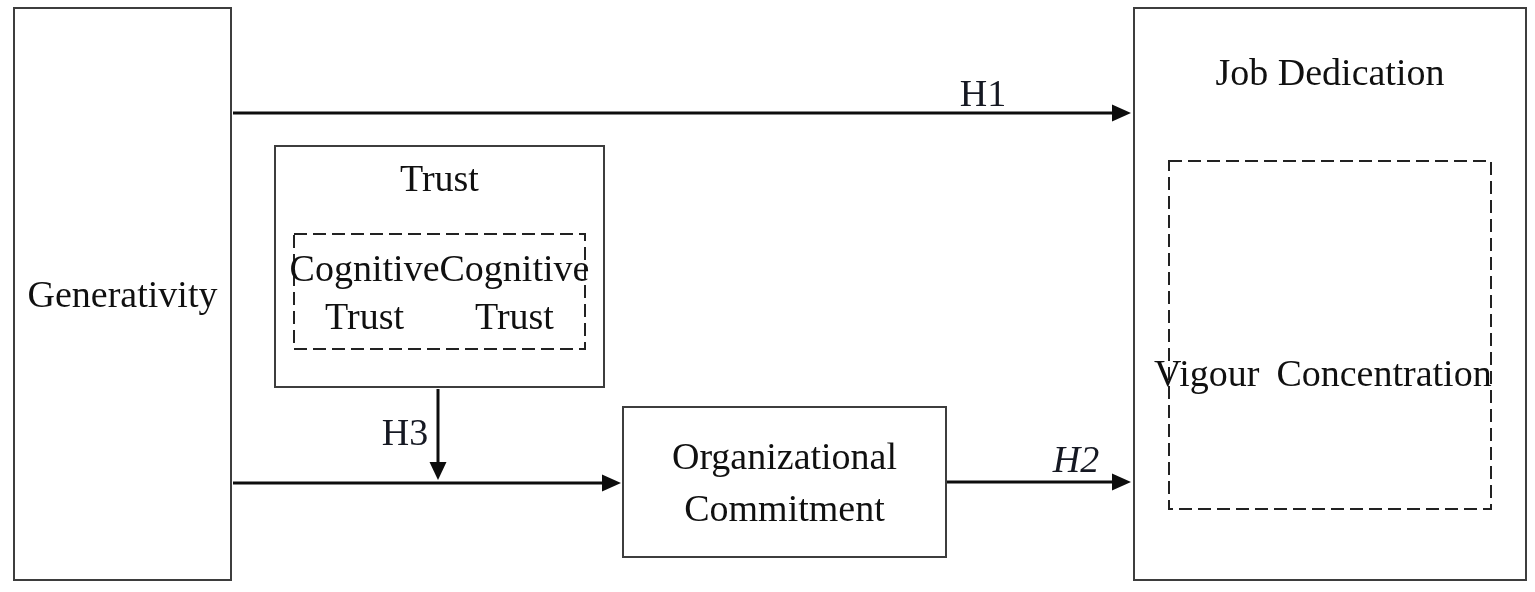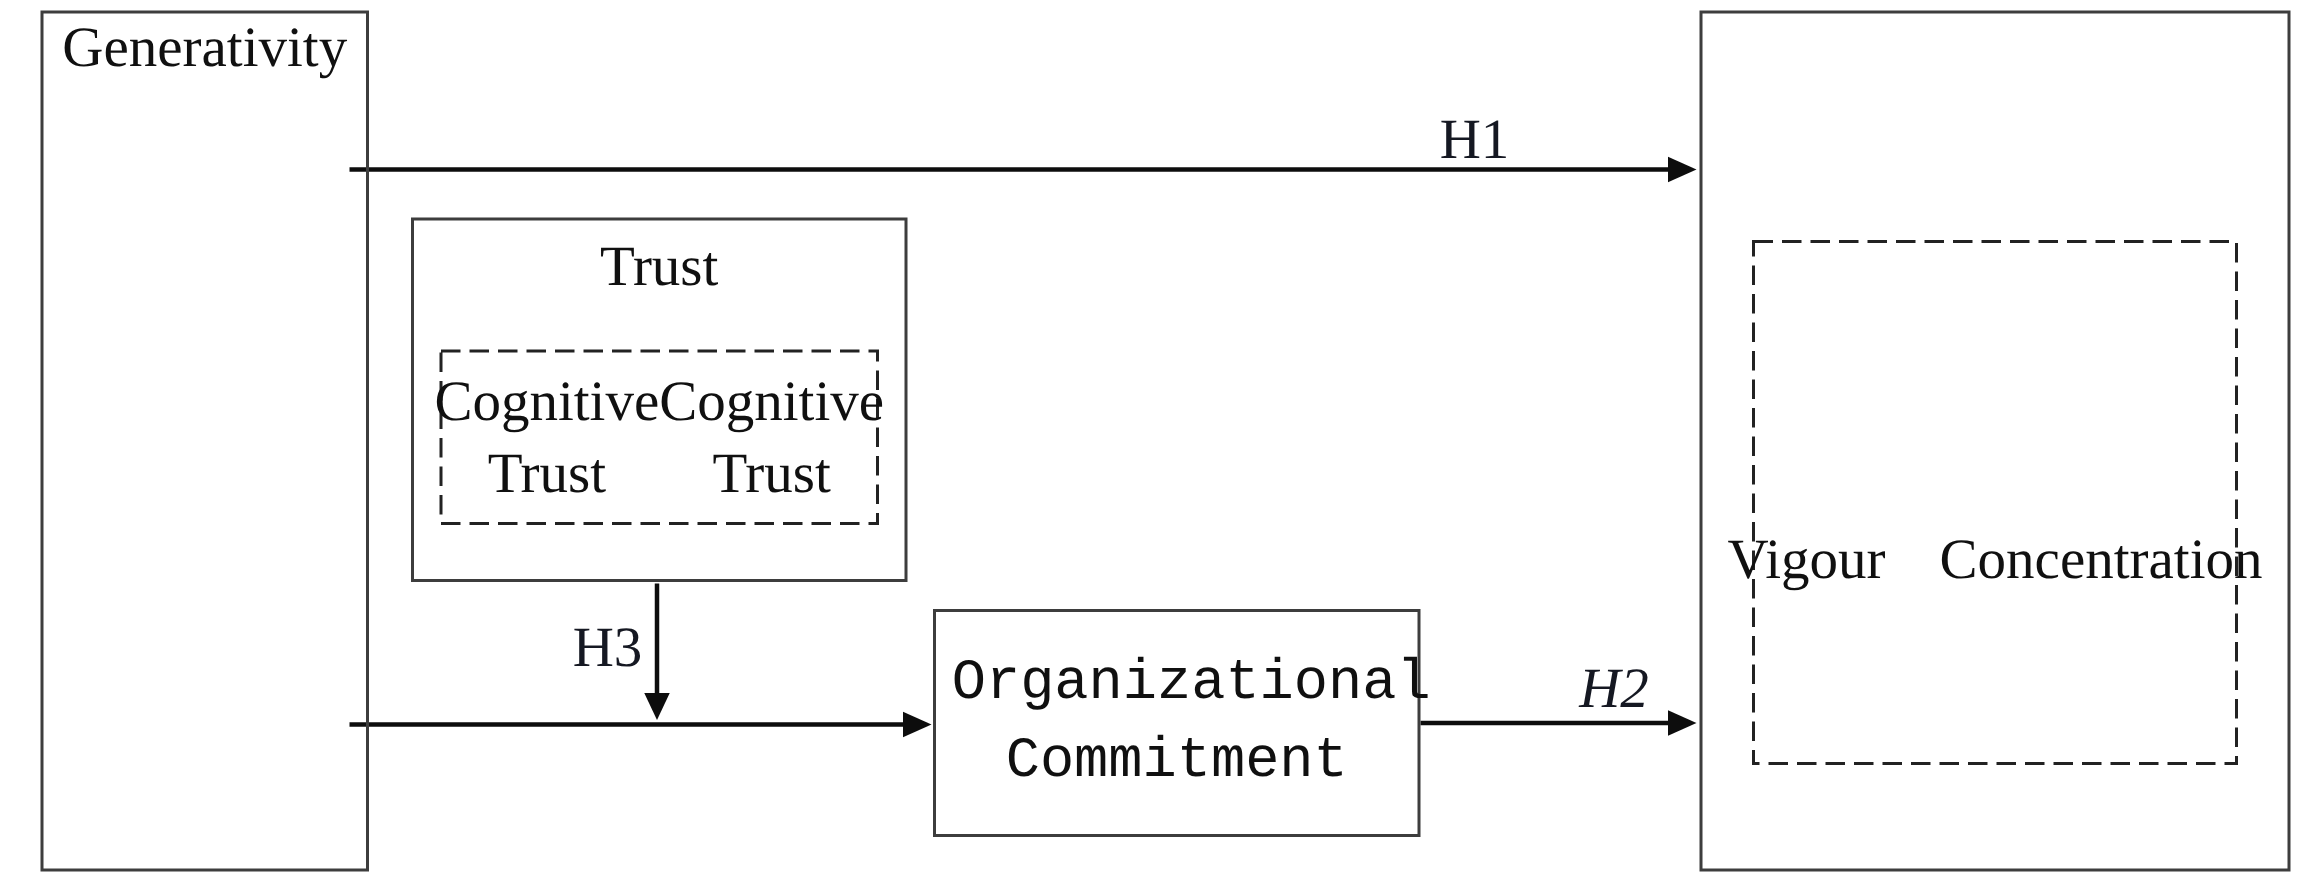--- a/index.html
+++ b/index.html
@@ -26,42 +26,41 @@
   }
   .box {
     position: absolute;
     box-sizing: border-box;
     border: 2px solid #3d3d3d;
     background: transparent;
     z-index: 1;
   }
   #box-generativity {
     left: 13px; top: 7px; width: 219px; height: 574px;
-    display: flex; justify-content: center; margin-left: 14px;
+    display: flex; align-items: center; justify-content: center;
   }
   #box-trust {
     left: 274px; top: 145px; width: 331px; height: 243px;
   }
   #box-org {
     left: 622px; top: 406px; width: 325px; height: 152px;
     display: flex; align-items: center; justify-content: center;
     text-align: center;
   }
   #box-job {
     left: 1133px; top: 7px; width: 394px; height: 574px;
   }
   .node-label {
     font-size: 38px;
     line-height: 46px;
     text-align: center;
   }
   #box-org .node-label {
     line-height: 52px;
     width: 300px;
-    font-family: Liberation Mono, monospace;
   }
   .node-title {
     font-size: 38px;
     line-height: 46px;
     text-align: center;
   }
   #box-trust .node-title { margin-top: 8px; }
   #box-job .node-title { margin-top: 40px; }
   .dims {
     position: absolute;
@@ -69,25 +68,25 @@
     align-items: center;
     font-size: 38px;
     text-align: center;
   }
   #trust-dims {
     left: 17px; top: 86px; width: 293px; height: 117px;
     justify-content: center;
     line-height: 48px;
   }
   #job-dims {
-    left: 33px; top: 151px; width: 324px; height: 350px;
-    justify-content: center;
+    left: 19px; top: 151px; width: 324px; height: 350px;
+    justify-content: flex-start;
     padding-top: 76px;
     box-sizing: border-box;
-    gap: 36px;
+    gap: 17px;
     line-height: 46px;
   }
   .hlabel {
     position: absolute;
     width: 66px;
     font-size: 38px;
     line-height: 46px;
     text-align: center;
     color: #151822;
     z-index: 2;
@@ -129,20 +128,21 @@
       <div>Cognitive Trust</div>
       <div>Cognitive Trust</div>
     </div>
   </div>
 
   <div class="box" id="box-org">
     <div class="node-label">Organizational Commitment</div>
   </div>
 
   <div class="box" id="box-job">
+    <div class="node-title">Job Dedication</div>
     <div class="dims" id="job-dims">
       <div>Vigour</div>
       <div>Concentration</div>
     </div>
   </div>
 
   <div class="hlabel" id="label-h1">H1</div>
   <div class="hlabel" id="label-h2">H2</div>
   <div class="hlabel" id="label-h3">H3</div>
 

